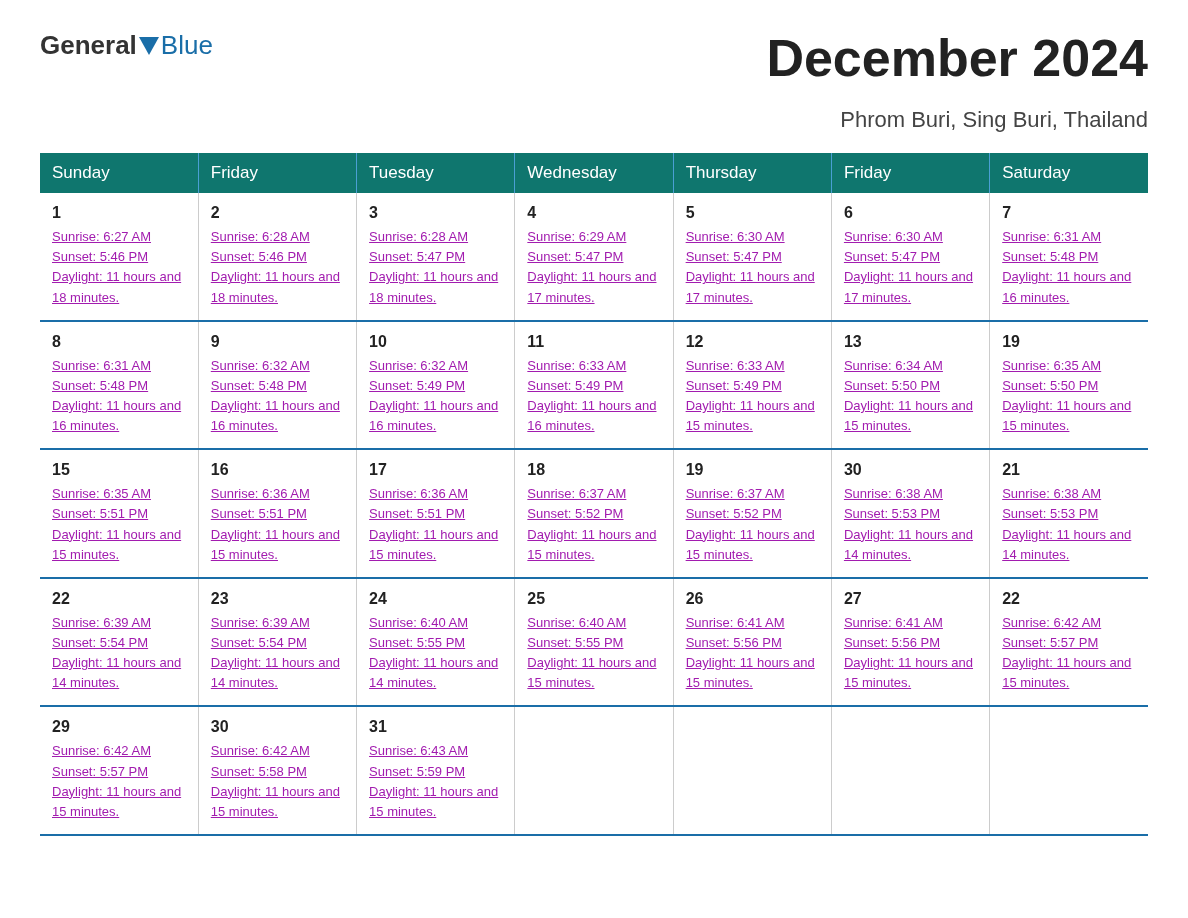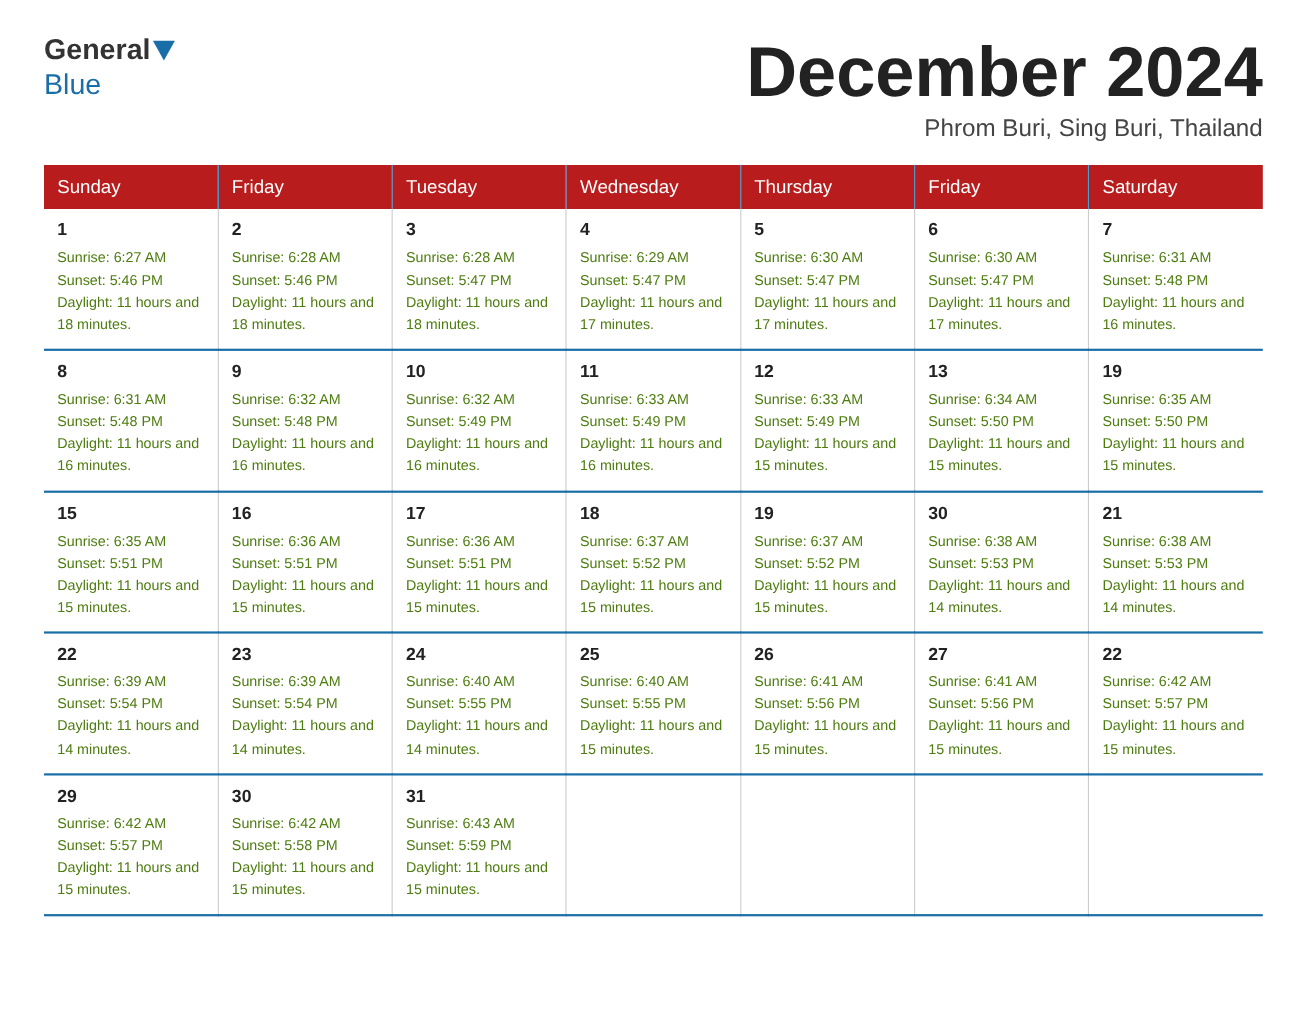--- a/index.html
+++ b/index.html
@@ -11,21 +11,21 @@
       min-height: 918px;
     }
     .header-area {
       display: flex;
       justify-content: space-between;
       align-items: flex-start;
       margin-bottom: 20px;
     }
     .logo {
       display: flex;
-      flex-direction: column;
+      flex-direction: row;
       align-items: flex-start;
     }
     .logo-text {
       display: flex;
       align-items: center;
       font-size: 26px;
       font-weight: bold;
       color: #333;
     }
     .logo-general { color: #333; }
@@ -40,36 +40,36 @@
     }
     .logo-blue {
       color: #1a6ea8;
       font-size: 26px;
       font-weight: normal;
     }
     .title-area {
       text-align: right;
     }
     .month-year {
-      font-size: 64px;
+      font-size: 52px;
       font-weight: bold;
       color: #222;
       line-height: 1.1;
     }
     .location {
       font-size: 22px;
       color: #444;
-      margin-top: 4px;
+      margin-top: 20px;
     }
     .calendar {
       width: 100%;
       border-collapse: collapse;
     }
     .calendar thead tr {
-      background-color: #b91c1c;
+      background-color: #0f766e;
     }
     .calendar thead th {
       color: #fff;
       padding: 10px 12px;
       text-align: left;
       font-size: 17px;
       font-weight: normal;
       border-right: 1px solid #4a9fd4;
       width: 14.28%;
     }
@@ -94,22 +94,23 @@
     }
     .day-number {
       font-size: 16px;
       font-weight: bold;
       color: #222;
       display: block;
       margin-bottom: 2px;
     }
     .day-info {
       font-size: 13px;
-      color: #4d7c0f;
+      color: #a21caf;
       line-height: 1.55;
+      text-decoration: underline;
     }
     .empty-cell {
       background: #fff;
     }
   </style>
 </head>
 <body>
 
 <div class="header-area">
   <div class="logo">

